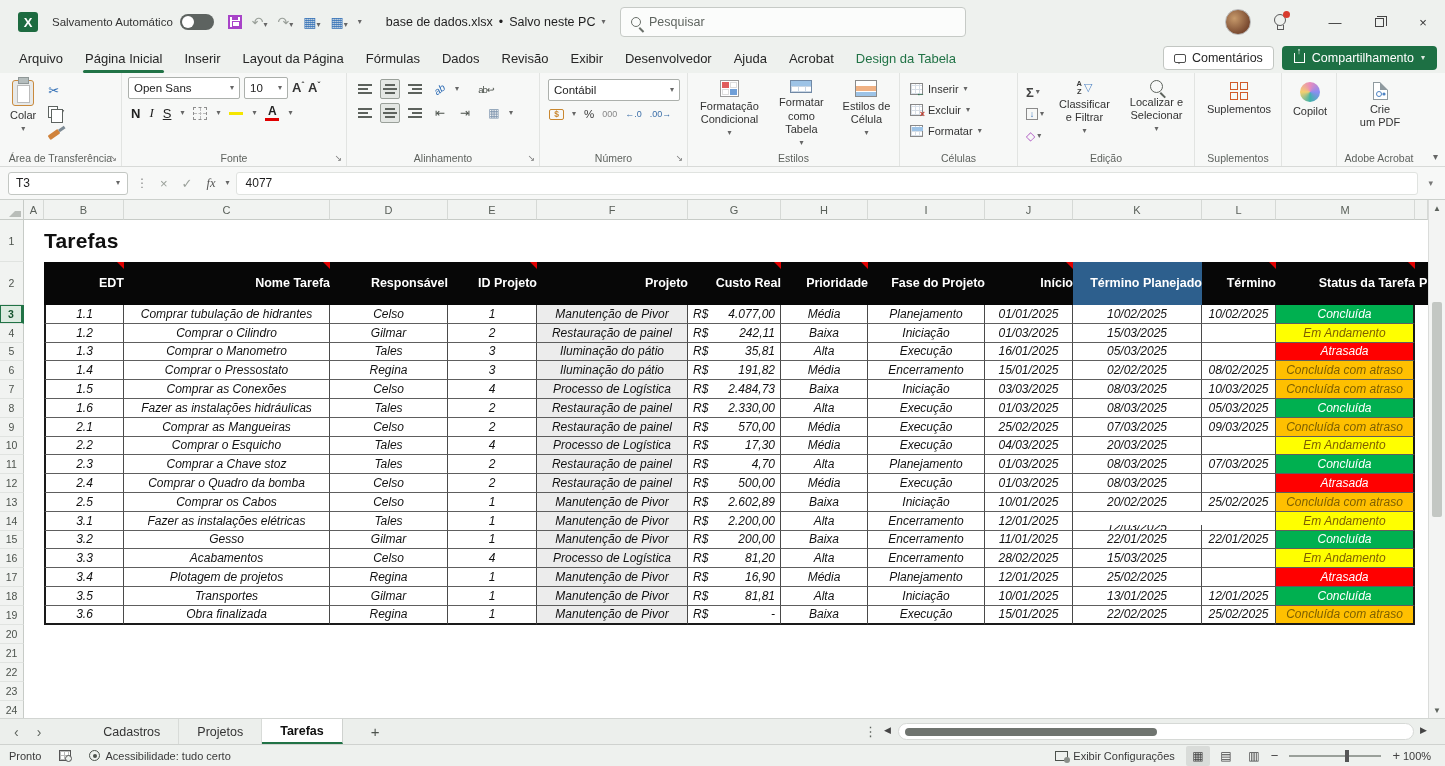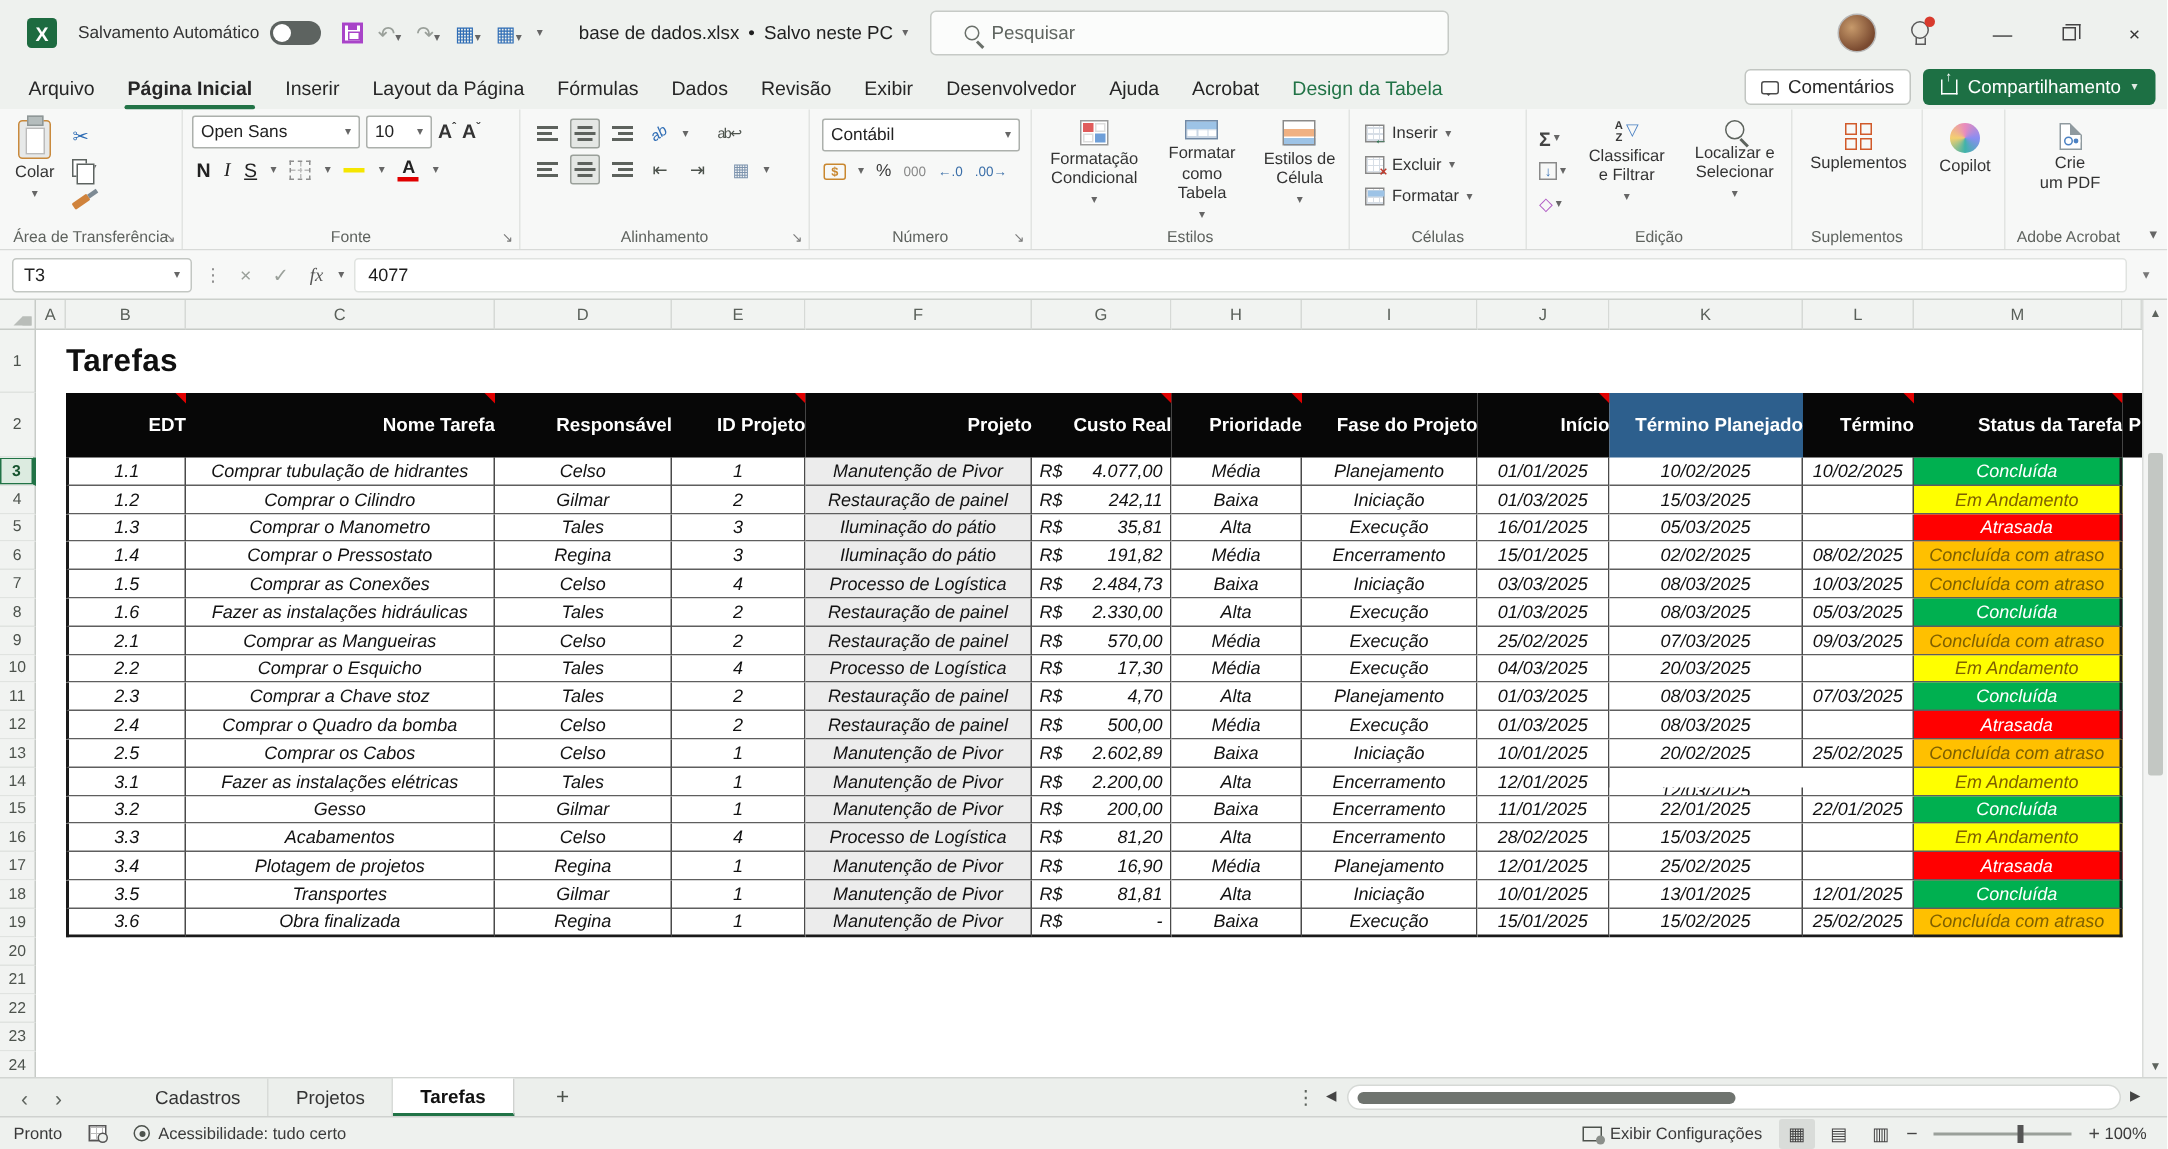--- a/index.html
+++ b/index.html
@@ -13,37 +13,37 @@
 .autosave{display:flex;align-items:center;gap:7px;margin-left:14px;font-size:11.5px;color:#333}
 .toggle{width:34px;height:16px;border-radius:9px;background:#5d6360;position:relative}
 .toggle::after{content:"";position:absolute;left:2px;top:2px;width:12px;height:12px;border-radius:50%;background:#fff}
 .qat{display:flex;align-items:center;gap:10px;margin-left:14px}
 .saveic{width:14px;height:14px;border:2px solid #a844c8;position:relative;background:#fff}
 .saveic::before{content:"";position:absolute;left:2px;top:-1px;width:6px;height:4px;background:#a844c8}
 .saveic::after{content:"";position:absolute;left:2px;bottom:0;width:6px;height:4px;border:1px solid #a844c8}
 .undoredo{font-size:14px;color:#9aa09a}
 .qtbl{font-size:14px;color:#2f6db5}
 .doctitle{display:flex;align-items:center;gap:6px;margin-left:24px;font-size:12.5px;color:#1f1f1f;white-space:nowrap}
-.searchbox{position:absolute;left:620px;top:7px;width:346px;height:30px;background:#fbfcfb;border:1px solid #c6cac6;border-radius:4px;display:flex;align-items:center;padding:0 22px;gap:8px;color:#5f6560;font-size:12.5px}
+.searchbox{position:absolute;left:620px;top:7px;width:346px;height:30px;background:#fbfcfb;border:1px solid #c6cac6;border-radius:4px;display:flex;align-items:center;padding:0 10px;gap:8px;color:#5f6560;font-size:12.5px}
 .magglass{width:10px;height:10px;border:1.5px solid #6a706a;border-radius:50%;position:relative;flex:none}
 .magglass::after{content:"";position:absolute;left:8px;top:9px;width:6px;height:1.5px;background:#6a706a;transform:rotate(45deg);transform-origin:0 0}
 .tb-right{position:absolute;right:0;top:0;height:44px;display:flex;align-items:center;gap:0}
 .avatar{width:26px;height:26px;border-radius:50%;background:radial-gradient(circle at 35% 35%,#c79a6b,#7a4a30 70%);border:1px solid #b8b8b8;margin-right:18px}
 .bulb{position:relative;width:22px;height:22px;margin-right:22px}
 .bulb::before{content:"";position:absolute;left:5px;top:3px;width:10px;height:10px;border:1.5px solid #5a5a5a;border-radius:50%}
 .bulb::after{content:"";position:absolute;left:8px;top:14px;width:5px;height:4px;border:1px solid #5a5a5a;border-top:none}
 .bulb .dot{position:absolute;right:1px;top:0;width:7px;height:7px;border-radius:50%;background:#d83b2d}
 .winbtn{width:44px;height:44px;display:flex;align-items:center;justify-content:center;color:#333;font-size:13px}
 .restore{width:9px;height:9px;border:1px solid #444;position:relative;background:#eef1ee}
 .restore::before{content:"";position:absolute;left:1px;top:-3px;width:9px;height:9px;border:1px solid #444;border-bottom:none;border-left:none}
 
 #menubar{position:absolute;left:0;top:44px;width:1445px;height:29px;background:#eef1ee;display:flex;align-items:center}
 #menu-tabs{display:flex;align-items:center;padding-left:8px;height:100%}
 .mtab{padding:0 11px;font-size:13px;color:#262626;height:100%;display:flex;align-items:center;position:relative;white-space:nowrap}
-.mtab.active{font-weight:bold}
+.mtab.active{font-weight:normal}
 .mtab.active::after{content:"";position:absolute;left:9px;right:9px;bottom:0;height:3px;background:#217346;border-radius:2px}
 .mtab.ctx{color:#217346}
 .menu-right{position:absolute;right:8px;top:46px;display:flex;gap:8px;align-items:center}
 .combtn{height:24px;background:#fff;border:1px solid #c2c6c2;border-radius:4px;display:flex;align-items:center;gap:6px;padding:0 10px;font-size:12.5px;color:#262626}
 .bubble{width:12px;height:9px;border:1.2px solid #4d4d4d;border-radius:2px;position:relative}
 .bubble::after{content:"";position:absolute;left:2px;bottom:-4px;border:2.5px solid transparent;border-top-color:#4d4d4d}
 .sharebtn{height:24px;background:#1d7044;border-radius:4px;display:flex;align-items:center;gap:7px;padding:0 12px;font-size:12.5px;color:#fff}
 .shareic{width:11px;height:10px;border:1.2px solid #fff;border-top:none;position:relative}
 .shareic::after{content:"↑";position:absolute;left:2px;top:-7px;font-size:9px;color:#fff}
 .sharebtn .car{color:#dfe9e2}
@@ -886,21 +886,21 @@
         <div class="dcell lastrow" style="width: 118px;">Regina</div>
         <div class="dcell lastrow" style="width: 89px;">1</div>
         <div class="dcell shaded lastrow" style="width: 151px;">Manutenção de Pivor</div>
         <div class="dcell lastrow cur" style="width: 93px;">
           <span>R$</span>
           <span>-</span>
         </div>
         <div class="dcell lastrow" style="width: 87px;">Baixa</div>
         <div class="dcell lastrow" style="width: 117px;">Execução</div>
         <div class="dcell lastrow" style="width: 88px;">15/01/2025</div>
-        <div class="dcell lastrow" style="width: 129px;">15/02/2025</div>
+        <div class="dcell lastrow" style="width: 129px;">22/02/2025</div>
         <div class="dcell lastrow" style="width: 74px;">25/02/2025</div>
         <div class="dcell last lastrow" style="width: 139px; background: rgb(255, 192, 0); color: rgb(127, 96, 0);">Concluída com atraso</div>
       </div>
       <div class="sline" style="height: 19px;">
         <div class="rowhd">20</div>
         <div class="emptyrow" style="width: 1404px;"></div>
       </div>
       <div class="sline" style="height: 19px;">
         <div class="rowhd">21</div>
         <div class="emptyrow" style="width: 1404px;"></div>

